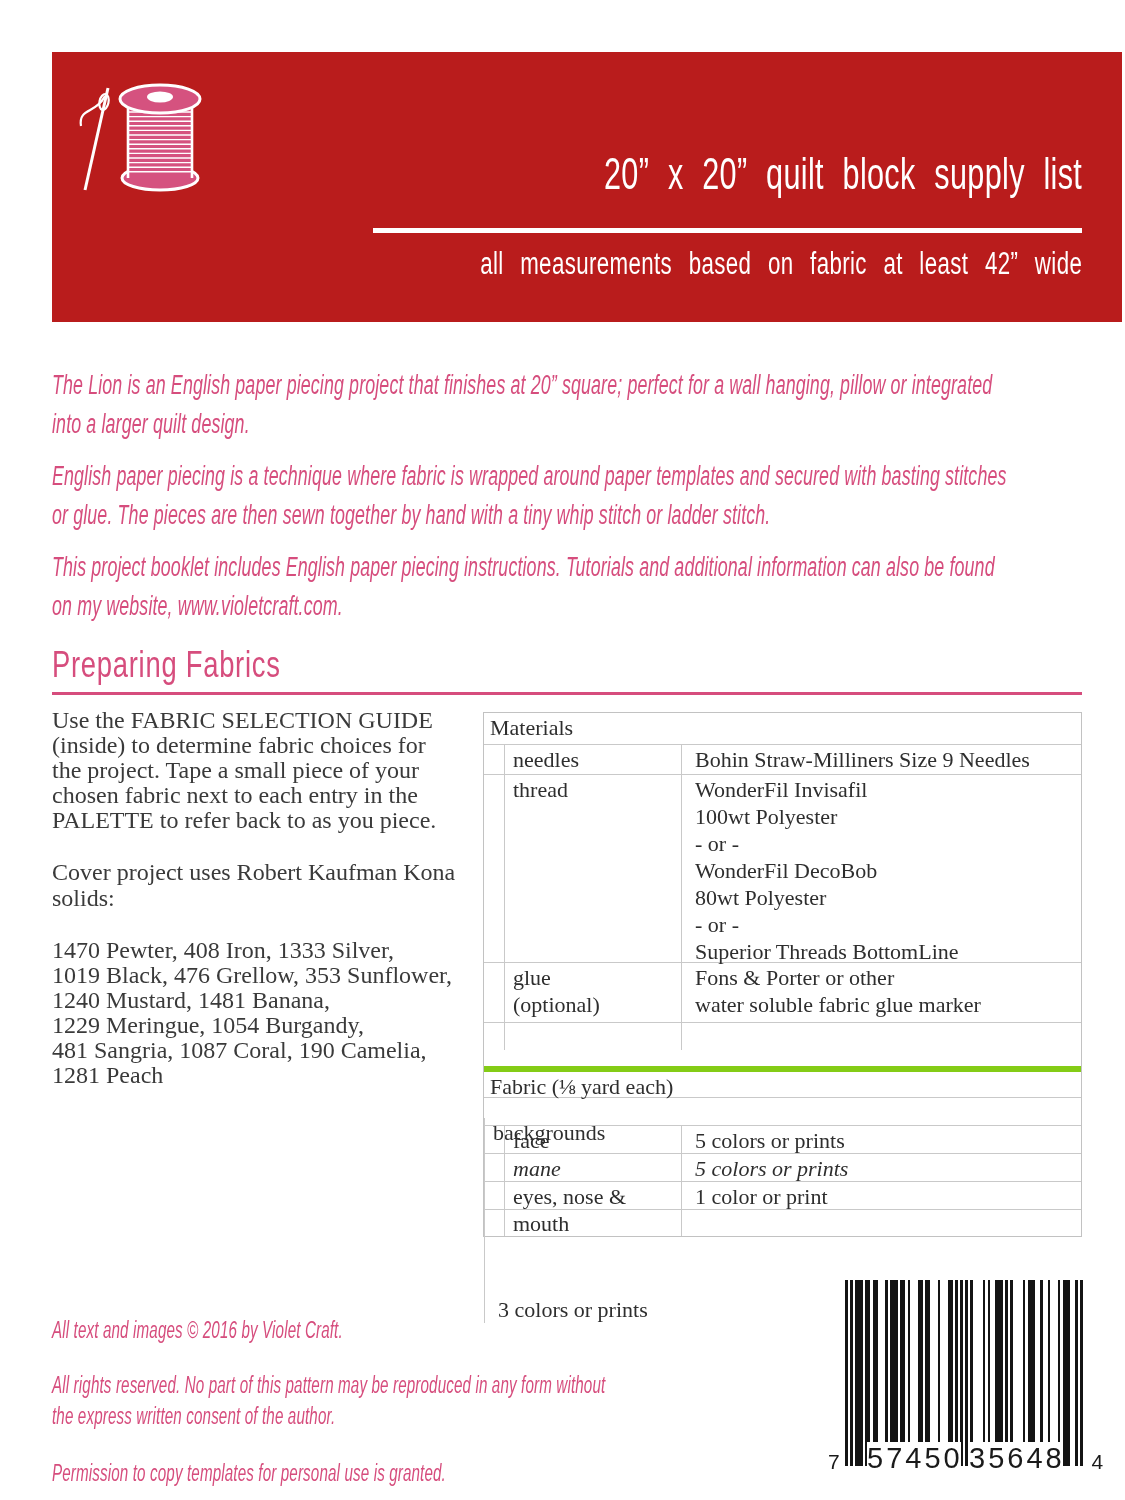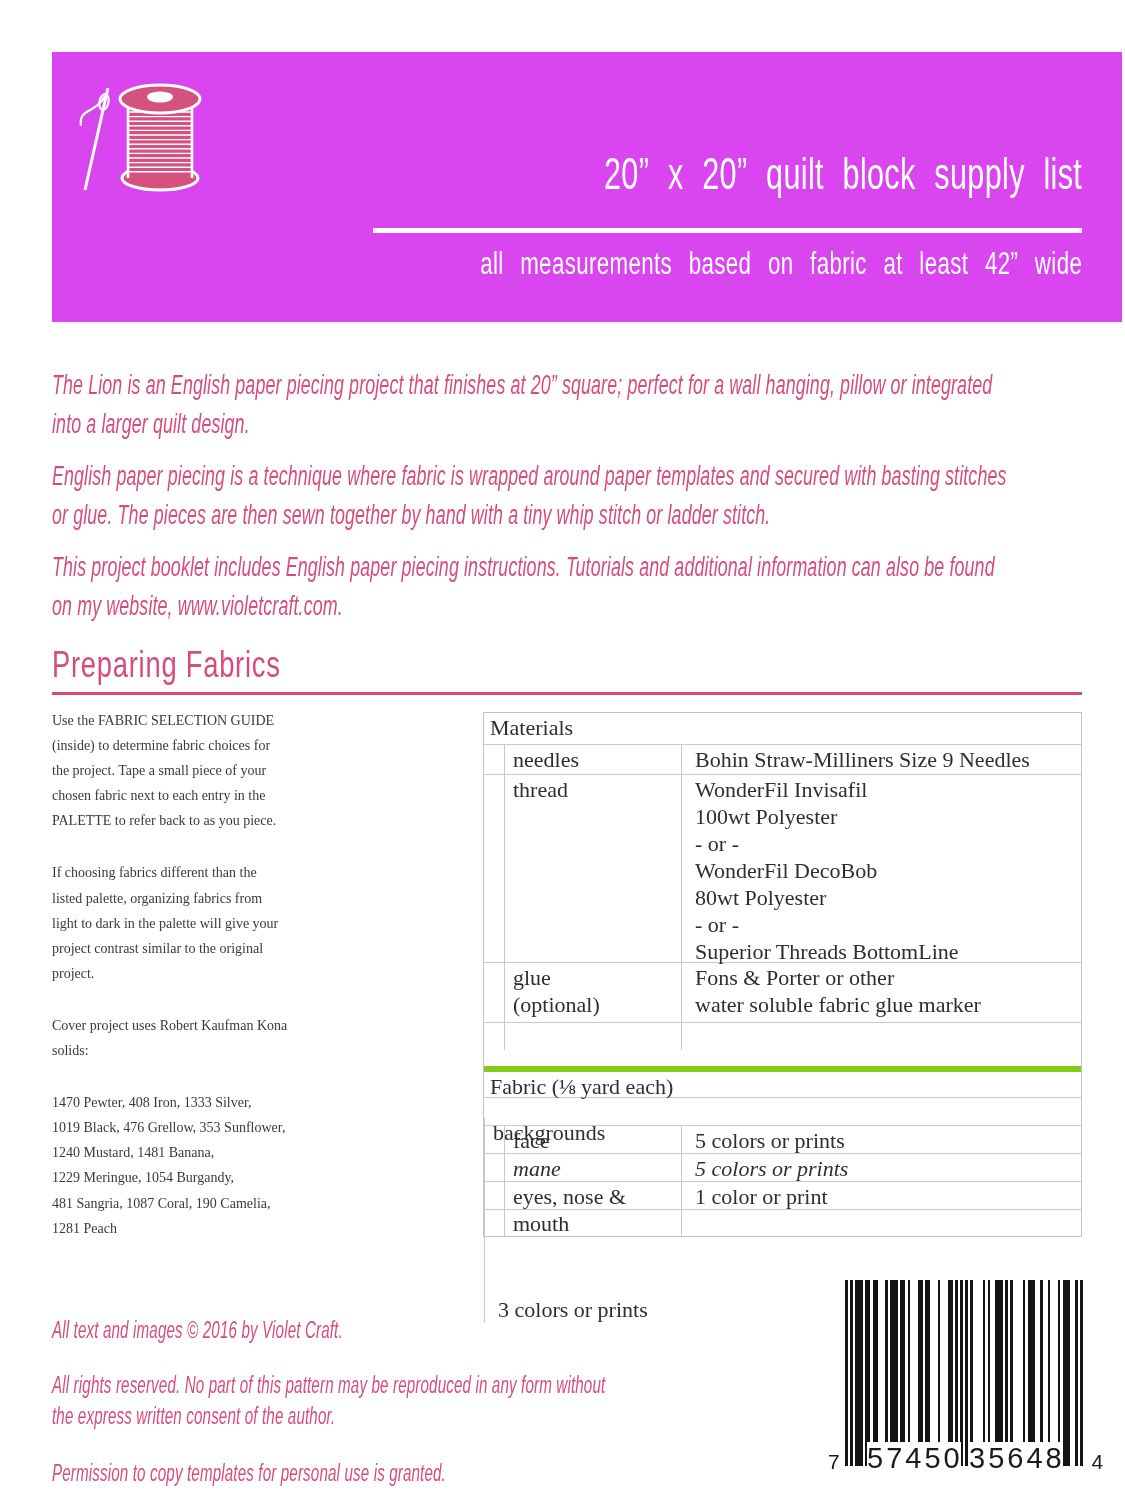--- a/index.html
+++ b/index.html
@@ -1,20 +1,20 @@
 <!DOCTYPE html>
 <html><head>
 <meta charset="utf-8">
 <style>
   html,body{margin:0;padding:0;background:#ffffff;}
   .page{position:relative;width:1125px;height:1500px;background:#ffffff;overflow:hidden;
         font-family:"Liberation Sans",sans-serif;}
 
   
-  .banner{position:absolute;left:52px;top:52px;width:1070px;height:270px;background:#d946ef;}
+  .banner{position:absolute;left:52px;top:52px;width:1070px;height:270px;background:#b91c1c;}
   .spool-icon{position:absolute;left:20px;top:16px;}
   .banner-title{position:absolute;right:40px;top:98px;margin:0;color:#ffffff;font-weight:400;
         font-size:45px;line-height:48px;white-space:nowrap;word-spacing:0.32em;letter-spacing:0.5px;
         transform:scaleX(0.68);transform-origin:100% 0;}
   .banner-rule{position:absolute;right:40px;top:176px;width:709px;height:5px;background:#ffffff;}
   .banner-subtitle{position:absolute;right:40px;top:192px;color:#ffffff;font-weight:400;
         font-size:31px;line-height:40px;white-space:nowrap;word-spacing:0.45em;letter-spacing:0.5px;
         transform:scaleX(0.72);transform-origin:100% 0;}
 
   
@@ -23,21 +23,21 @@
   .intro{position:absolute;left:52px;top:366px;}
 
   
   .section-heading{position:absolute;left:52px;top:644px;margin:0;color:#d64d7d;font-weight:400;
         font-size:37px;line-height:42px;white-space:nowrap;letter-spacing:1px;
         transform:scaleX(0.74);transform-origin:0 0;}
   .section-rule{position:absolute;left:52px;top:692px;width:1030px;height:3px;background:#d64d7d;}
 
   
   .left-col{position:absolute;left:52px;top:708px;width:410px;color:#3a3a3a;
-        font-family:"Liberation Serif",serif;font-size:14px;line-height:25.1px;}
+        font-family:"Liberation Serif",serif;font-size:24px;line-height:25.1px;}
   .left-col p{margin:0 0 27px 0;white-space:pre-line;}
 
   
   .stable{position:absolute;left:483px;top:712px;width:599px;border:1px solid #c2c2c2;
         color:#2e2e2e;font-family:"Liberation Serif",serif;font-size:22px;box-sizing:border-box;}
   .t-header{height:31px;line-height:30px;padding-left:6px;box-sizing:border-box;}
   .t-row{display:flex;border-top:1px solid #c9c9c9;box-sizing:border-box;justify-content:space-between;}
   .t-ind{width:20px;flex:0 0 20px;box-sizing:border-box;}
   .t-label{width:177px;flex:0 0 177px;border-left:1px solid #c9c9c9;padding:1px 0 0 8px;
         line-height:27px;white-space:pre-line;box-sizing:border-box;}
@@ -123,25 +123,20 @@
 
   <h2 class="section-heading">Preparing Fabrics</h2>
   <div class="section-rule"></div>
 
   <div class="left-col">
     <p>Use the FABRIC SELECTION GUIDE
 (inside) to determine fabric choices for
 the project. Tape a small piece of your
 chosen fabric next to each entry in the
 PALETTE to refer back to as you piece.</p>
-    <p>If choosing fabrics different than the
-listed palette, organizing fabrics from
-light to dark in the palette will give your
-project contrast similar to the original
-project.</p>
     <p>Cover project uses Robert Kaufman Kona
 solids:</p>
     <p>1470 Pewter, 408 Iron, 1333 Silver,
 1019 Black, 476 Grellow, 353 Sunflower,
 1240 Mustard, 1481 Banana,
 1229 Meringue, 1054 Burgandy,
 481 Sangria, 1087 Coral, 190 Camelia,
 1281 Peach</p>
   </div>
 

